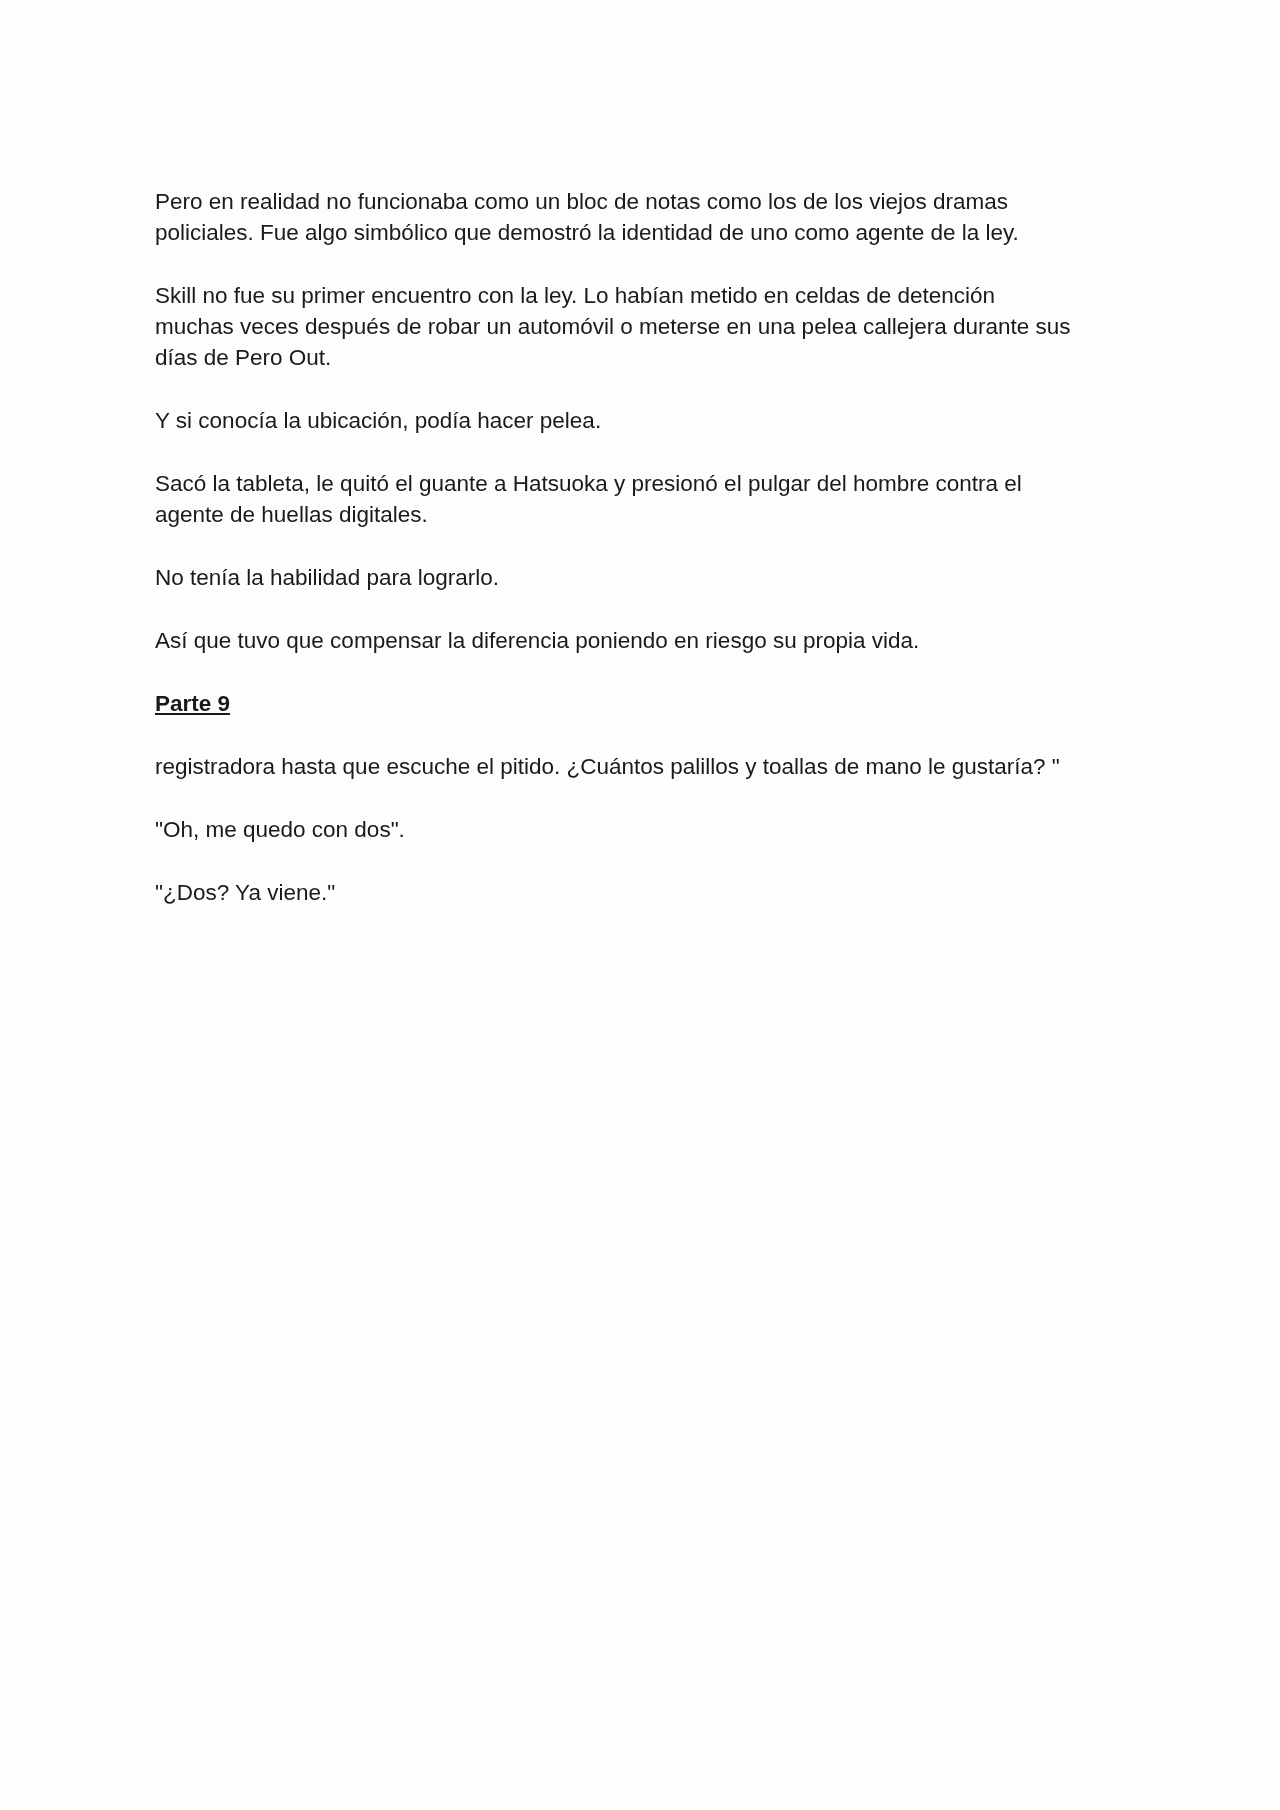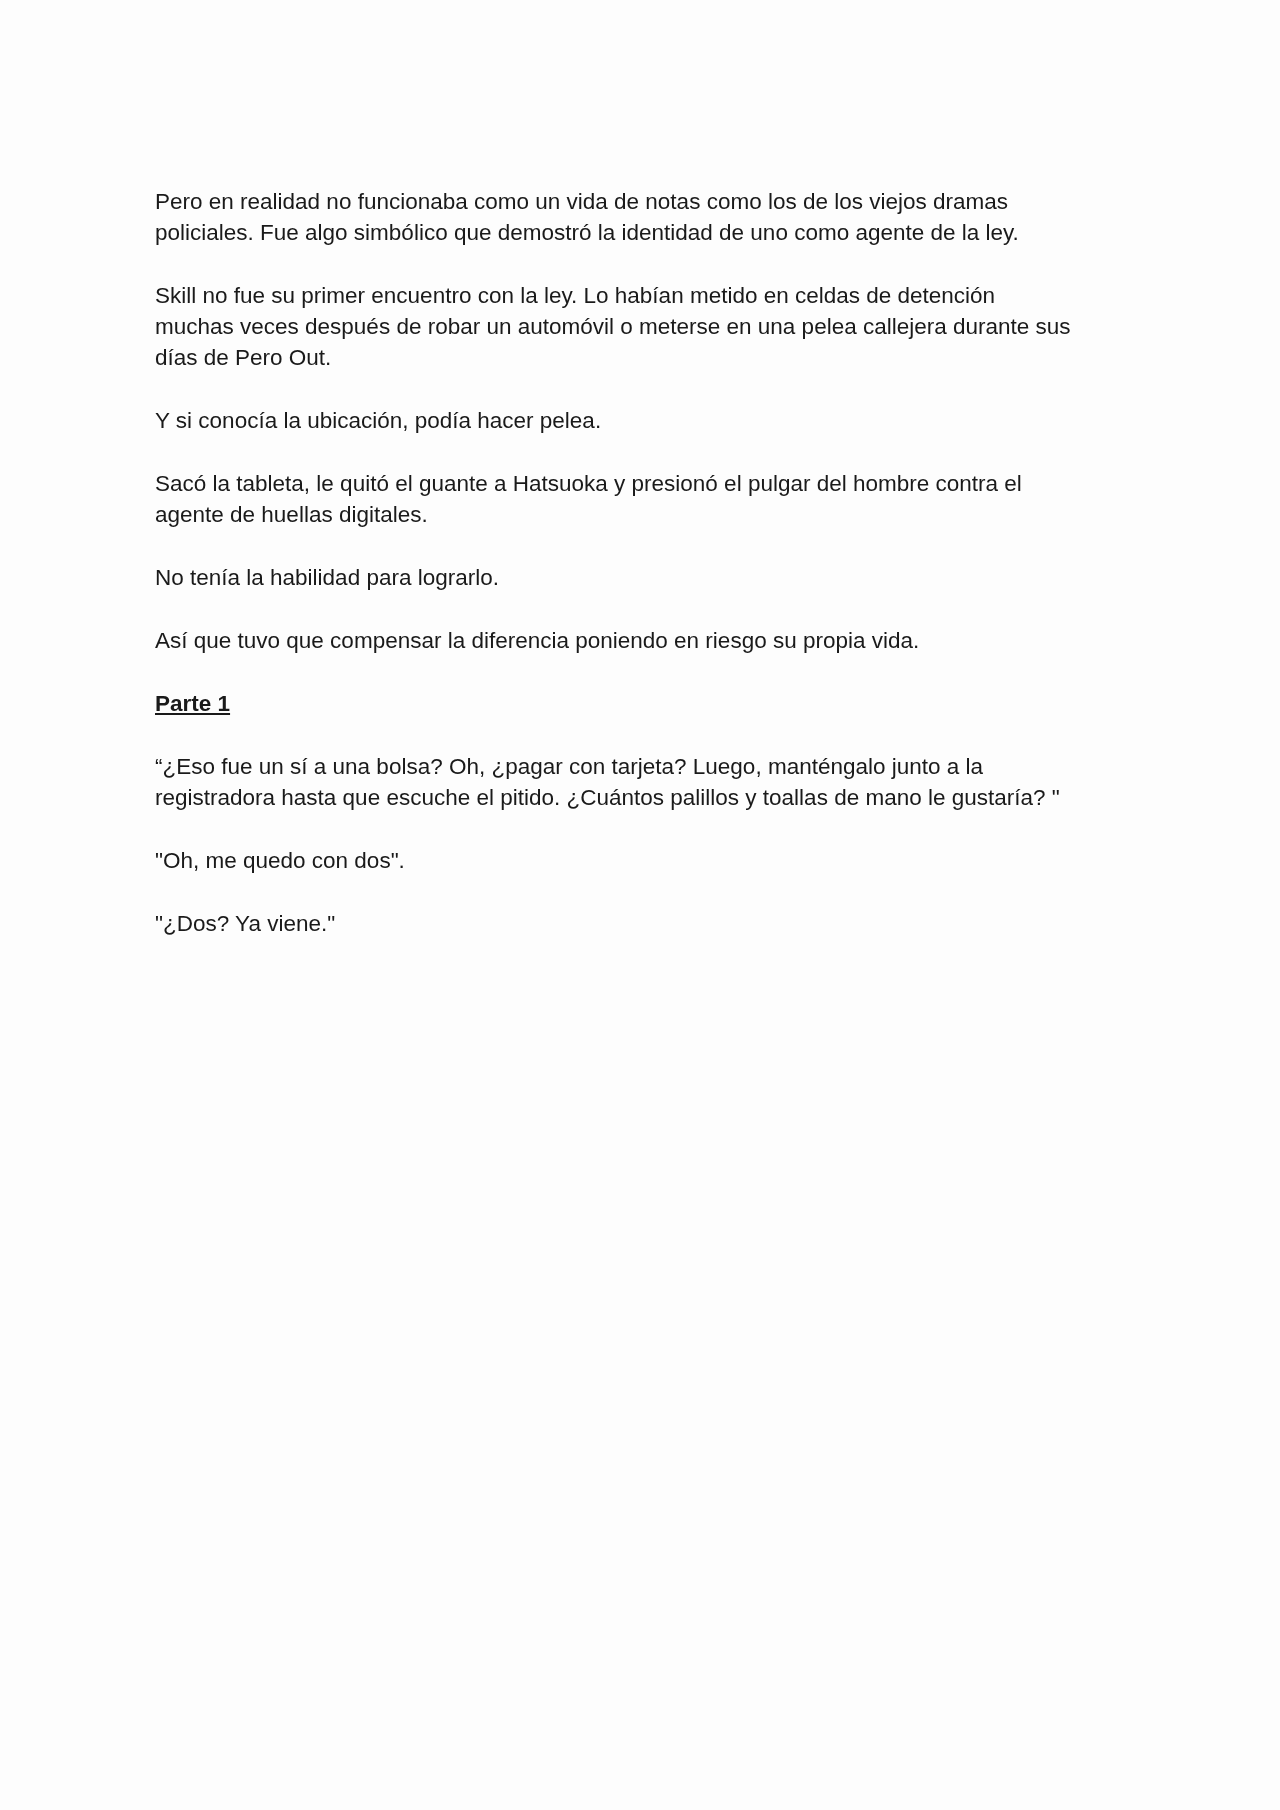--- a/index.html
+++ b/index.html
@@ -8,21 +8,21 @@
           font-family:"Liberation Sans", sans-serif; font-size:22.5px; color:#1a1a1a; }
   .para { margin:0 0 32px 0; line-height:31px; white-space:nowrap; }
   .line { display:block; }
   .heading { font-weight:bold; text-decoration:underline; margin:0 0 32px 0; line-height:31px; }
 </style>
 </head>
 <body>
 
 <div class="page">
   <p class="para">
-    <span class="line">Pero en realidad no funcionaba como un vida de notas como los de los viejos dramas</span>
+    <span class="line">Pero en realidad no funcionaba como un bloc de notas como los de los viejos dramas</span>
     <span class="line">policiales. Fue algo simbólico que demostró la identidad de uno como agente de la ley.</span>
   </p>
   <p class="para">
     <span class="line">Skill no fue su primer encuentro con la ley. Lo habían metido en celdas de detención</span>
     <span class="line">muchas veces después de robar un automóvil o meterse en una pelea callejera durante sus</span>
     <span class="line">días de Pero Out.</span>
   </p>
   <p class="para">
     <span class="line">Y si conocía la ubicación, podía hacer pelea.</span>
   </p>
@@ -30,24 +30,23 @@
     <span class="line">Sacó la tableta, le quitó el guante a Hatsuoka y presionó el pulgar del hombre contra el</span>
     <span class="line">agente de huellas digitales.</span>
   </p>
   <p class="para">
     <span class="line">No tenía la habilidad para lograrlo.</span>
   </p>
   <p class="para">
     <span class="line">Así que tuvo que compensar la diferencia poniendo en riesgo su propia vida.</span>
   </p>
   <p class="heading">
-    <span>Parte 1</span>
+    <span>Parte 9</span>
   </p>
   <p class="para">
-    <span class="line">“¿Eso fue un sí a una bolsa? Oh, ¿pagar con tarjeta? Luego, manténgalo junto a la</span>
     <span class="line">registradora hasta que escuche el pitido. ¿Cuántos palillos y toallas de mano le gustaría? "</span>
   </p>
   <p class="para">
     <span class="line">"Oh, me quedo con dos".</span>
   </p>
   <p class="para">
     <span class="line">"¿Dos? Ya viene."</span>
   </p>
 </div>
 

